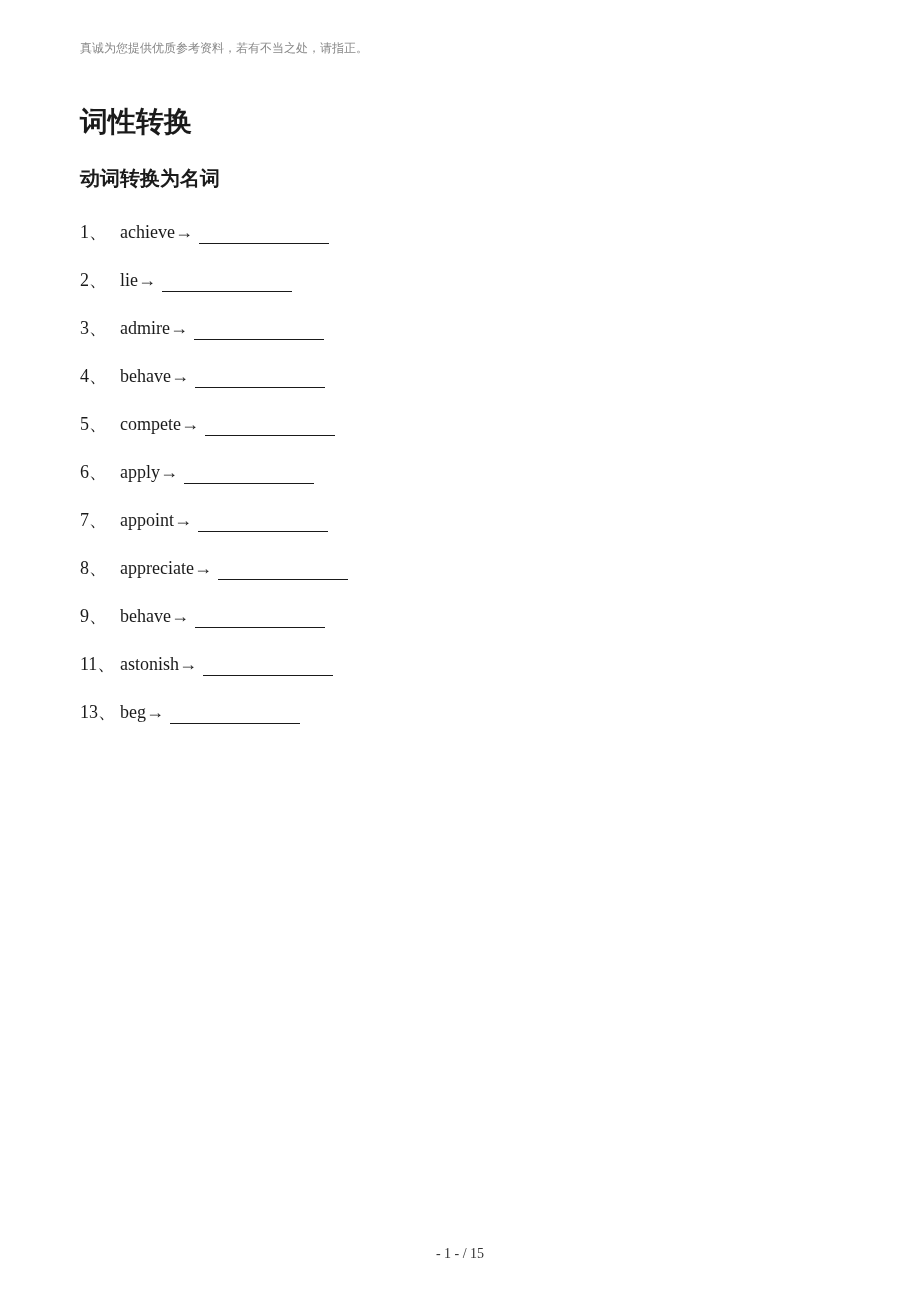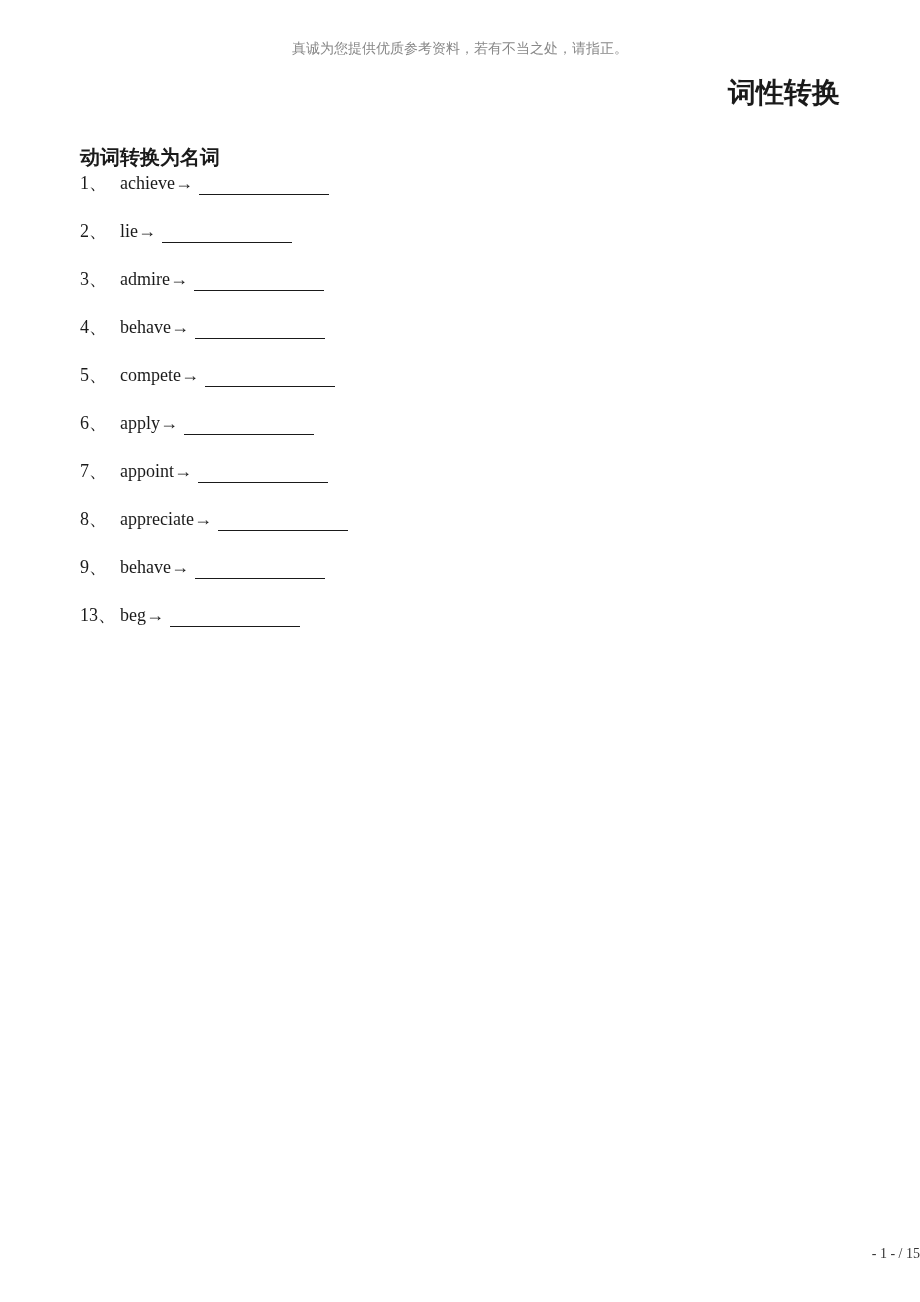--- a/index.html
+++ b/index.html
@@ -12,37 +12,37 @@
       background: #ffffff;
       font-family: "SimSun", "宋体", serif;
       width: 920px;
       min-height: 1302px;
       position: relative;
       padding: 40px 80px 60px 80px;
       color: #1a1a1a;
     }
 
     .watermark {
-      text-align: center;
-      font-size: 14px;
+      font-size: 12px;
       color: #888888;
-      margin-bottom: 16px;
+      margin-bottom: 46px;
     }
 
     .page-title {
-      text-align: right;
+      text-align: left;
       font-size: 28px;
       font-weight: bold;
-      margin-bottom: 32px;
+      margin-bottom: 24px;
       font-family: "SimHei", "黑体", sans-serif;
     }
 
     .section-title {
       font-size: 20px;
       font-weight: bold;
+      margin-bottom: 28px;
       font-family: "SimHei", "黑体", sans-serif;
     }
 
     .exercise-item {
       font-size: 18px;
       margin-bottom: 24px;
       display: flex;
       align-items: baseline;
       gap: 4px;
     }
@@ -58,21 +58,21 @@
     }
 
     .item-blank {
       display: inline-block;
       border-bottom: 1.5px solid #1a1a1a;
       min-width: 120px;
       margin-left: 2px;
     }
 
     .page-footer {
-      text-align: right;
+      text-align: center;
       font-size: 14px;
       color: #333;
       position: absolute;
       bottom: 40px;
       left: 0;
       right: 0;
     }
   </style>
 </head>
 <body>
@@ -123,19 +123,24 @@
       <span class="item-number">8、</span>
       <span class="item-word">appreciate→</span>
       <span class="item-blank" style="min-width: 130px;">&nbsp;</span>
     </div>
     <div class="exercise-item">
       <span class="item-number">9、</span>
       <span class="item-word">behave→</span>
       <span class="item-blank" style="min-width: 130px;">&nbsp;</span>
     </div>
     <div class="exercise-item">
+      <span class="item-number">11、</span>
+      <span class="item-word">astonish→</span>
+      <span class="item-blank" style="min-width: 130px;">&nbsp;</span>
+    </div>
+    <div class="exercise-item">
       <span class="item-number">13、</span>
       <span class="item-word">beg→</span>
       <span class="item-blank" style="min-width: 130px;">&nbsp;</span>
     </div>
   </div>
 
 <div class="page-footer">- 1 - / 15</div>
 
 </body></html>

